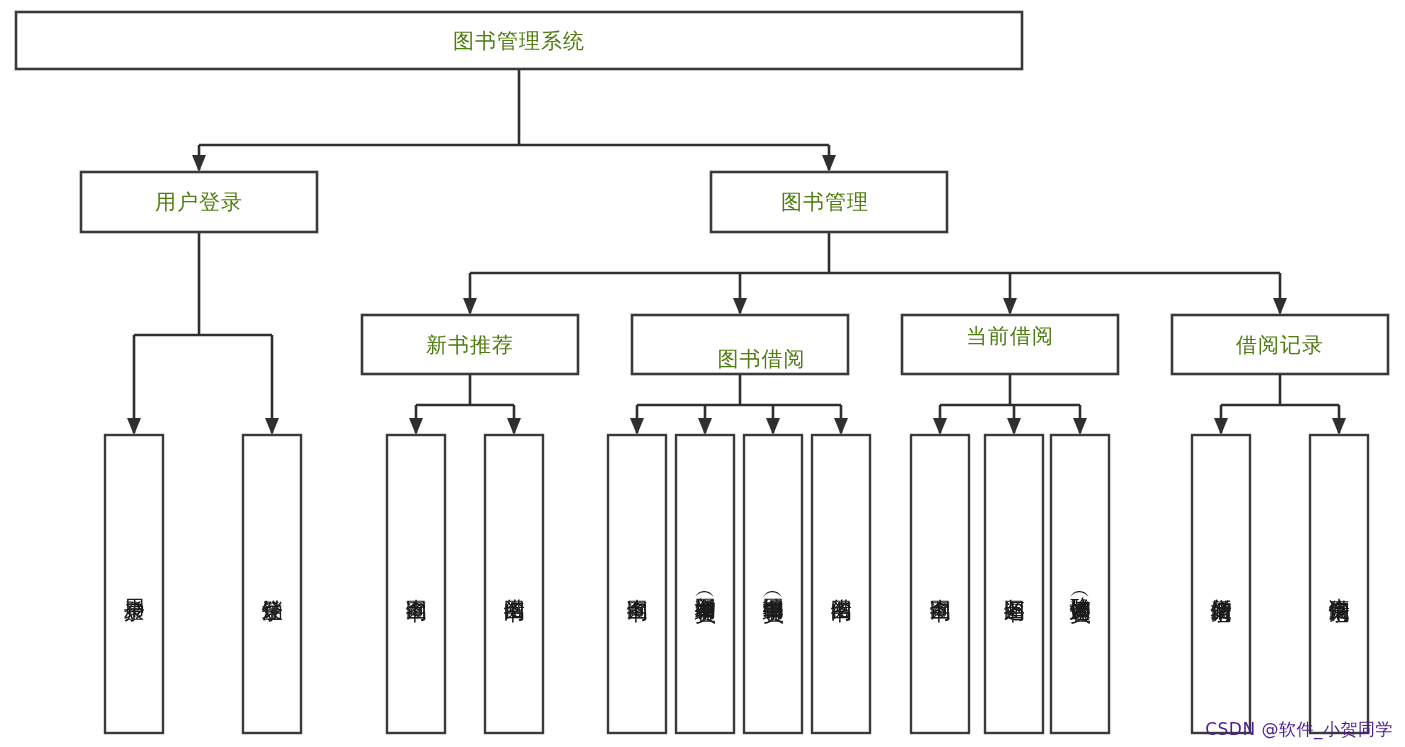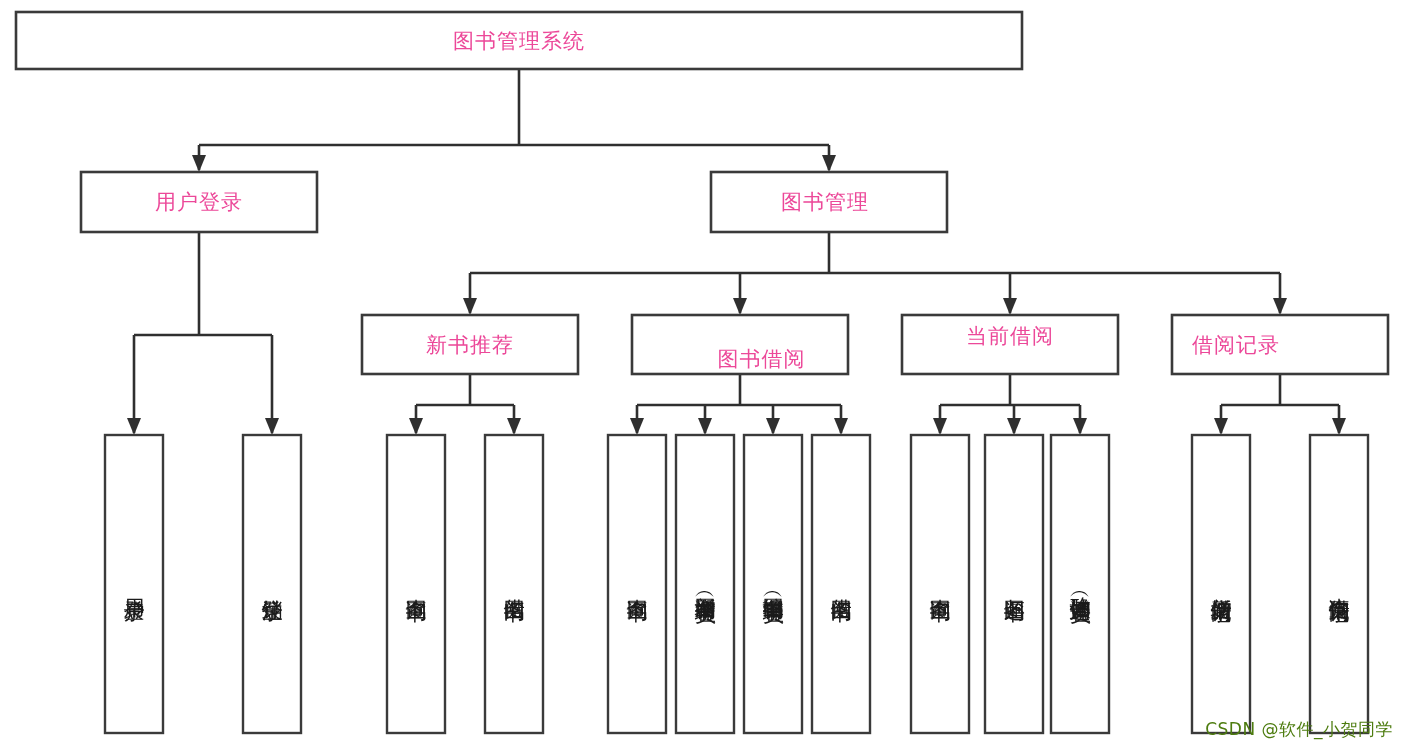--- a/index.html
+++ b/index.html
@@ -48,21 +48,21 @@
   .arrow-head {
     fill: #2f2f2f;
     stroke: none;
   }
   .watermark-text {
     position: absolute;
     right: 12px;
     bottom: 6px;
     font-family: "DejaVu Sans", "Liberation Sans", sans-serif;
     font-size: 17px;
-    color: #4d7c0f;
+    color: #4c1d95;
     letter-spacing: 0.5px;
     white-space: nowrap;
     user-select: none;
   }
   
   .vlabel {
     position: absolute;
     writing-mode: vertical-rl;
     text-orientation: upright;
     font-family: "DejaVu Sans", "Liberation Sans", sans-serif;
@@ -74,21 +74,21 @@
     display: flex;
     align-items: center;
     justify-content: center;
     white-space: nowrap;
     pointer-events: none;
   }
   .hlabel {
     position: absolute;
     font-family: "DejaVu Sans", "Liberation Sans", sans-serif;
     font-size: 21px;
-    color: #ec4899;
+    color: #4d7c0f;
     letter-spacing: 1px;
     display: flex;
     align-items: center;
     justify-content: center;
     white-space: nowrap;
     pointer-events: none;
   }
 </style>
 </head>
 <body>
@@ -174,21 +174,21 @@
       </g>
   </svg>
 
   <div id="label-layer">
       <div class="hlabel" style="left: 16px; top: 12px; width: 1006px; height: 57px;">图书管理系统</div>
       <div class="hlabel" style="left: 81px; top: 172px; width: 236px; height: 60px;">用户登录</div>
       <div class="hlabel" style="left: 711px; top: 172px; width: 228px; height: 60px;">图书管理</div>
       <div class="hlabel" style="left: 362px; top: 315px; width: 216px; height: 59px; border-radius: 23px;">新书推荐</div>
       <div class="hlabel" style="left: 632px; top: 329px; width: 259px; height: 59px;">图书借阅</div>
       <div class="hlabel" style="left: 902px; top: 315px; width: 216px; height: 42px;">当前借阅</div>
-      <div class="hlabel" style="left: 1128px; top: 315px; width: 216px; height: 59px;">借阅记录</div>
+      <div class="hlabel" style="left: 1172px; top: 315px; width: 216px; height: 59px;">借阅记录</div>
       <div class="vlabel" style="left: 105px; top: 435px; width: 58px; height: 298px;">用户登录</div>
       <div class="vlabel" style="left: 243px; top: 435px; width: 58px; height: 298px;">注销登录</div>
       <div class="vlabel" style="left: 387px; top: 435px; width: 58px; height: 298px;">查询图书</div>
       <div class="vlabel" style="left: 485px; top: 435px; width: 58px; height: 298px;">借阅图书</div>
       <div class="vlabel" style="left: 608px; top: 435px; width: 58px; height: 298px;">查询图书</div>
       <div class="vlabel" style="left: 676px; top: 435px; width: 58px; height: 298px;">新增图书（管理员）</div>
       <div class="vlabel" style="left: 744px; top: 435px; width: 58px; height: 298px;">编辑图书（管理员）</div>
       <div class="vlabel" style="left: 812px; top: 435px; width: 58px; height: 298px;">借阅图书</div>
       <div class="vlabel" style="left: 911px; top: 435px; width: 58px; height: 298px;">查询图书</div>
       <div class="vlabel" style="left: 985px; top: 435px; width: 58px; height: 298px;">归还图书</div>

